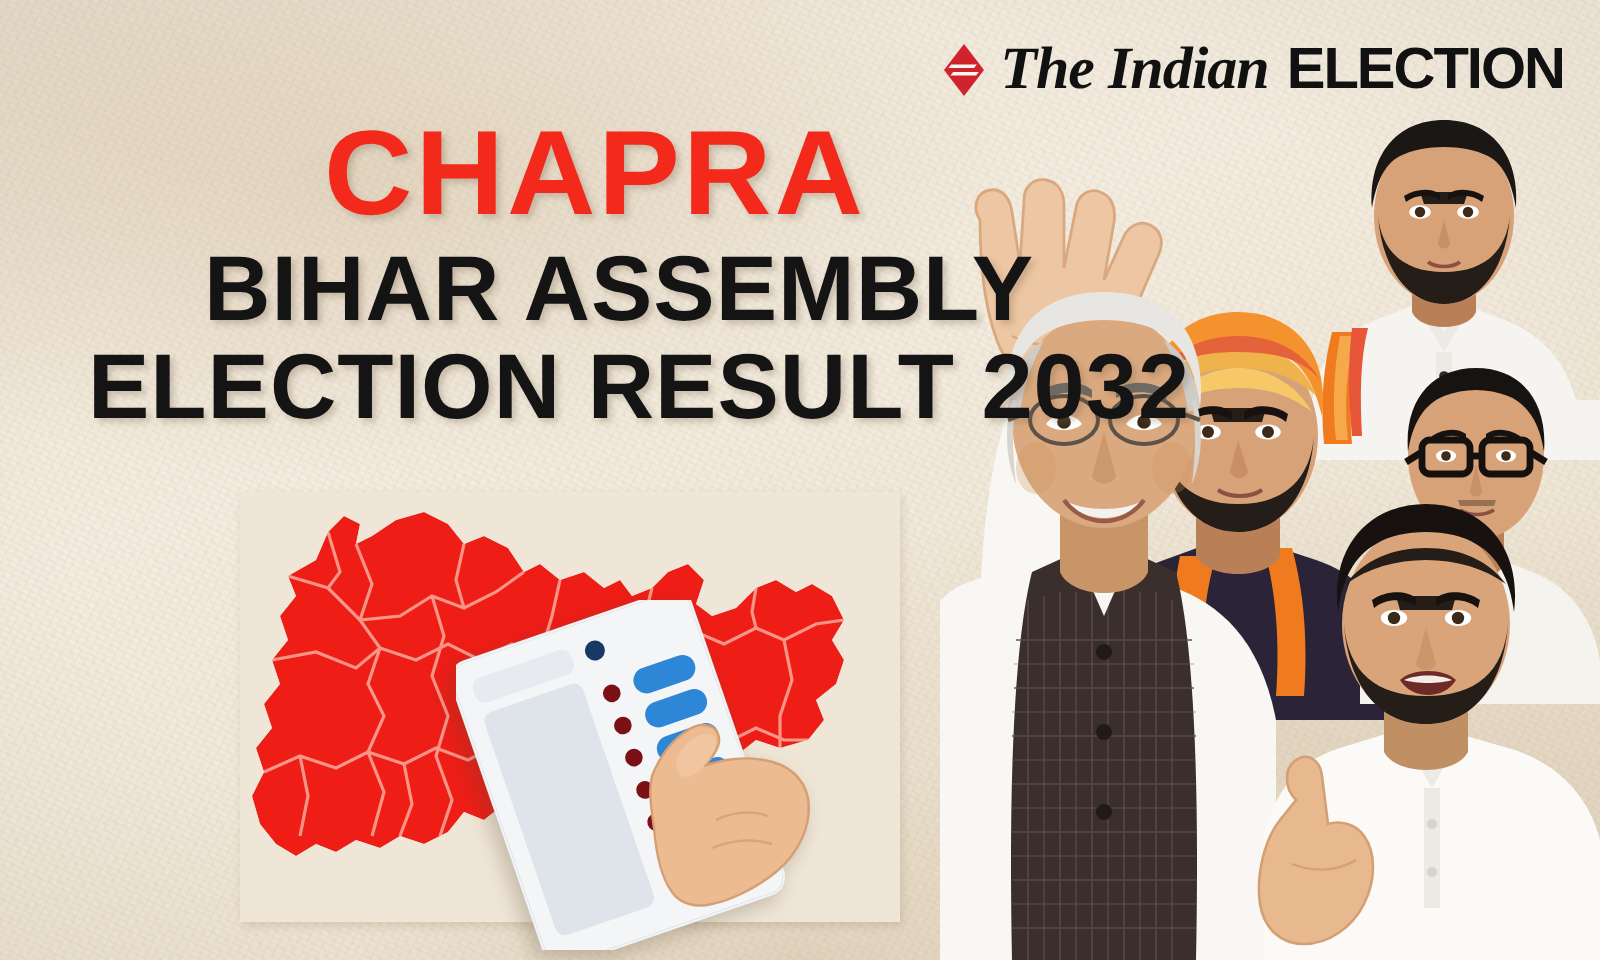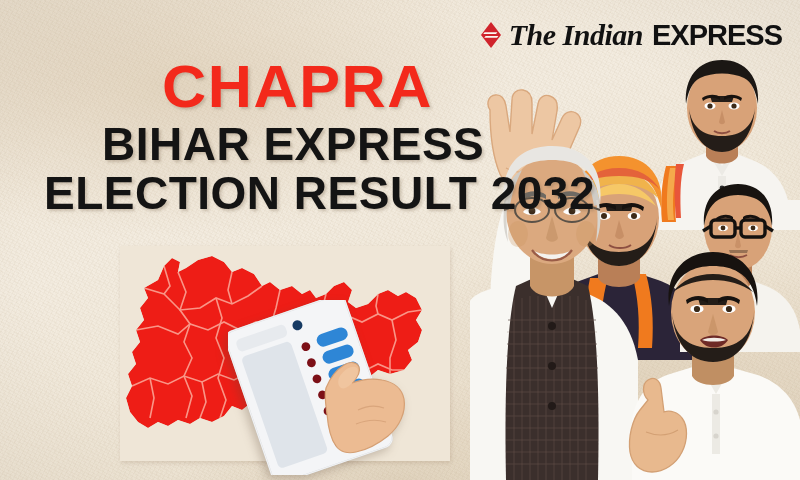--- a/index.html
+++ b/index.html
@@ -203,21 +203,21 @@
                  C2,44 0,34 2,26 Z" fill="#ecbb92" stroke="#d59f73" stroke-width="1.2"></path>
         <path d="M16,14 C20,8 26,4 31,5 C35,6 35,11 31,17 C27,23 21,28 17,26 C14,24 13,19 16,14 Z" fill="#f0c59f"></path>
         <path d="M34,48 C42,44 52,43 60,46" fill="none" stroke="#d9a57c" stroke-width="1.2"></path>
         <path d="M32,62 C42,58 52,57 62,60" fill="none" stroke="#d9a57c" stroke-width="1.2"></path>
       </g>
     </svg>
   </div>
 
   <div id="headline">
     <div class="hl-line" id="hl-city">CHAPRA</div>
-    <div class="hl-line" id="hl-sub1">BIHAR EXPRESS</div>
+    <div class="hl-line" id="hl-sub1">BIHAR ASSEMBLY</div>
     <div class="hl-line" id="hl-sub2">ELECTION RESULT 2032</div>
   </div>
 
   <div id="collage">
     <svg width="330" height="480" viewBox="0 0 330 480">
 
       <g>
 
         <path d="M318,200 C312,178 298,166 282,160 L262,152 L238,152 L218,160
                  C202,166 190,178 186,200 L186,230 L330,230 L330,200 Z" fill="#f6f4f0"></path>
@@ -447,17 +447,17 @@
 
   <div id="masthead">
     <span class="ie-mark">
       <svg width="22" height="26" viewBox="0 0 22 26">
         <path d="M11,0 L21,13 L11,26 L1,13 Z" fill="#d0232b"></path>
         <path d="M4.6,10.2 L17.4,10.2 L16.0,12.0 L3.2,12.0 Z" fill="#fbf7f1"></path>
         <path d="M5.6,14.0 L18.4,14.0 L17.0,15.8 L4.2,15.8 Z" fill="#fbf7f1"></path>
       </svg>
     </span>
     <span class="ie-the">The Indian</span>
-    <span class="ie-express">EXPRESS</span>
+    <span class="ie-express">ELECTION</span>
   </div>
 
   <div id="vignette"></div>
 </div>
 
 </body></html>

